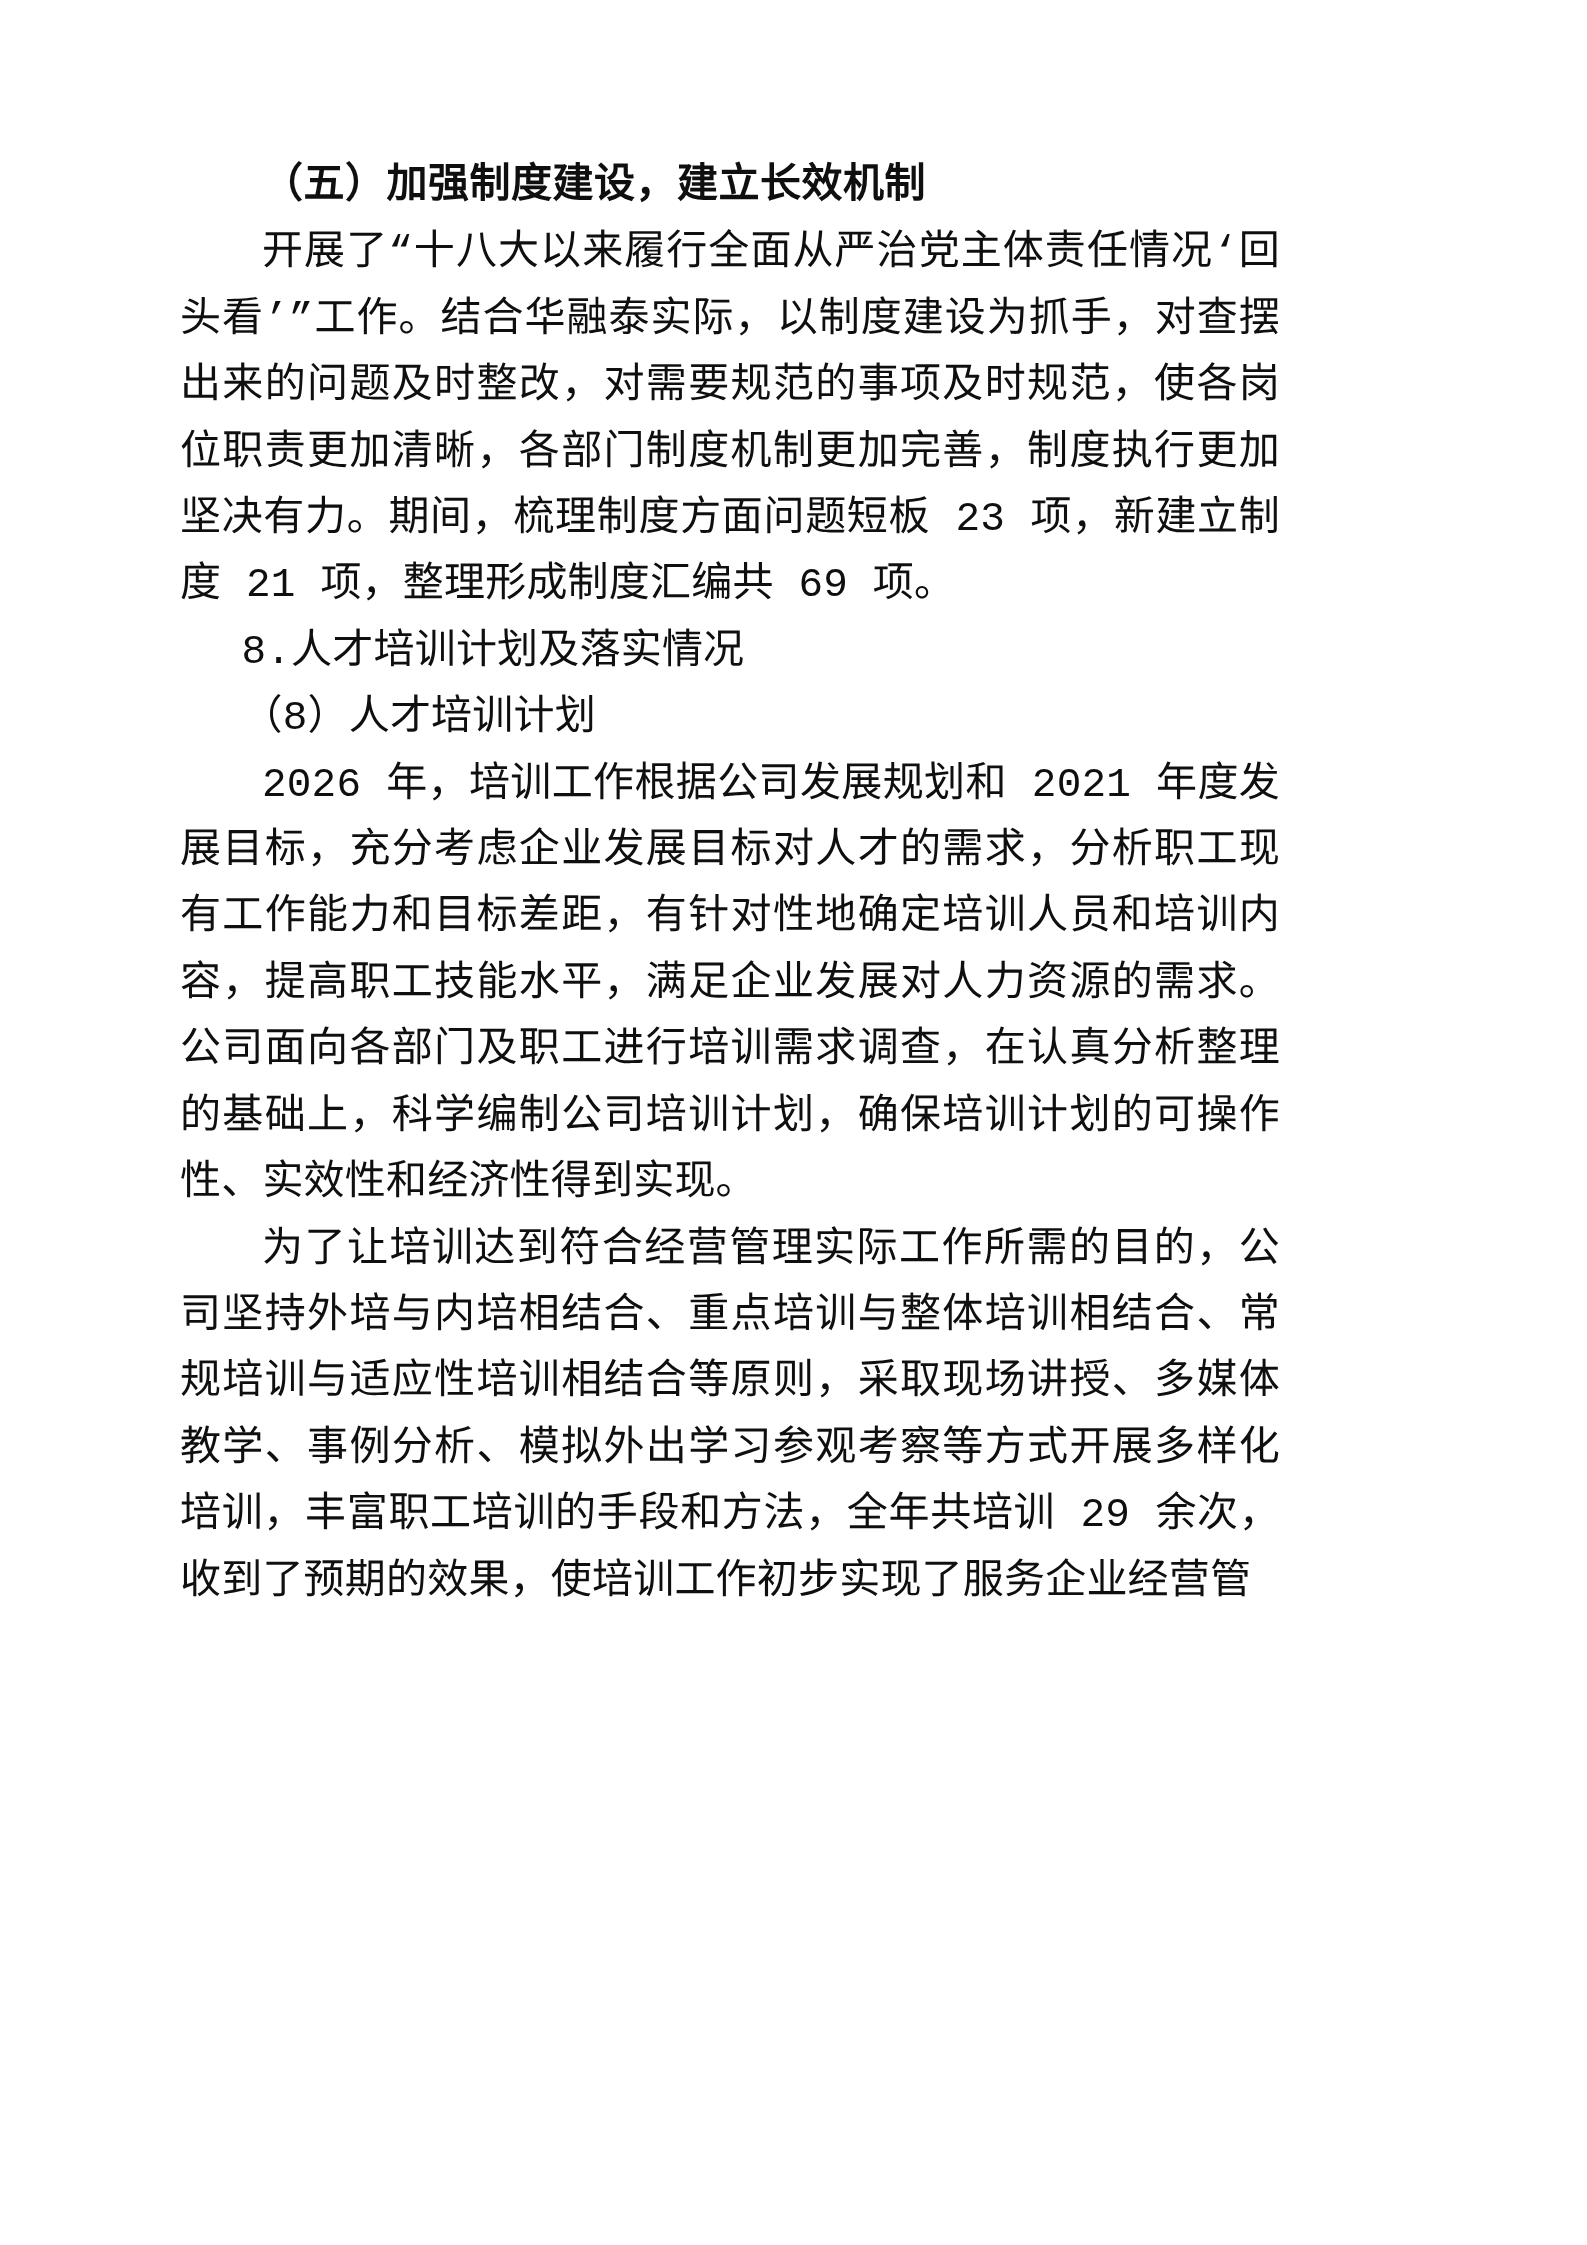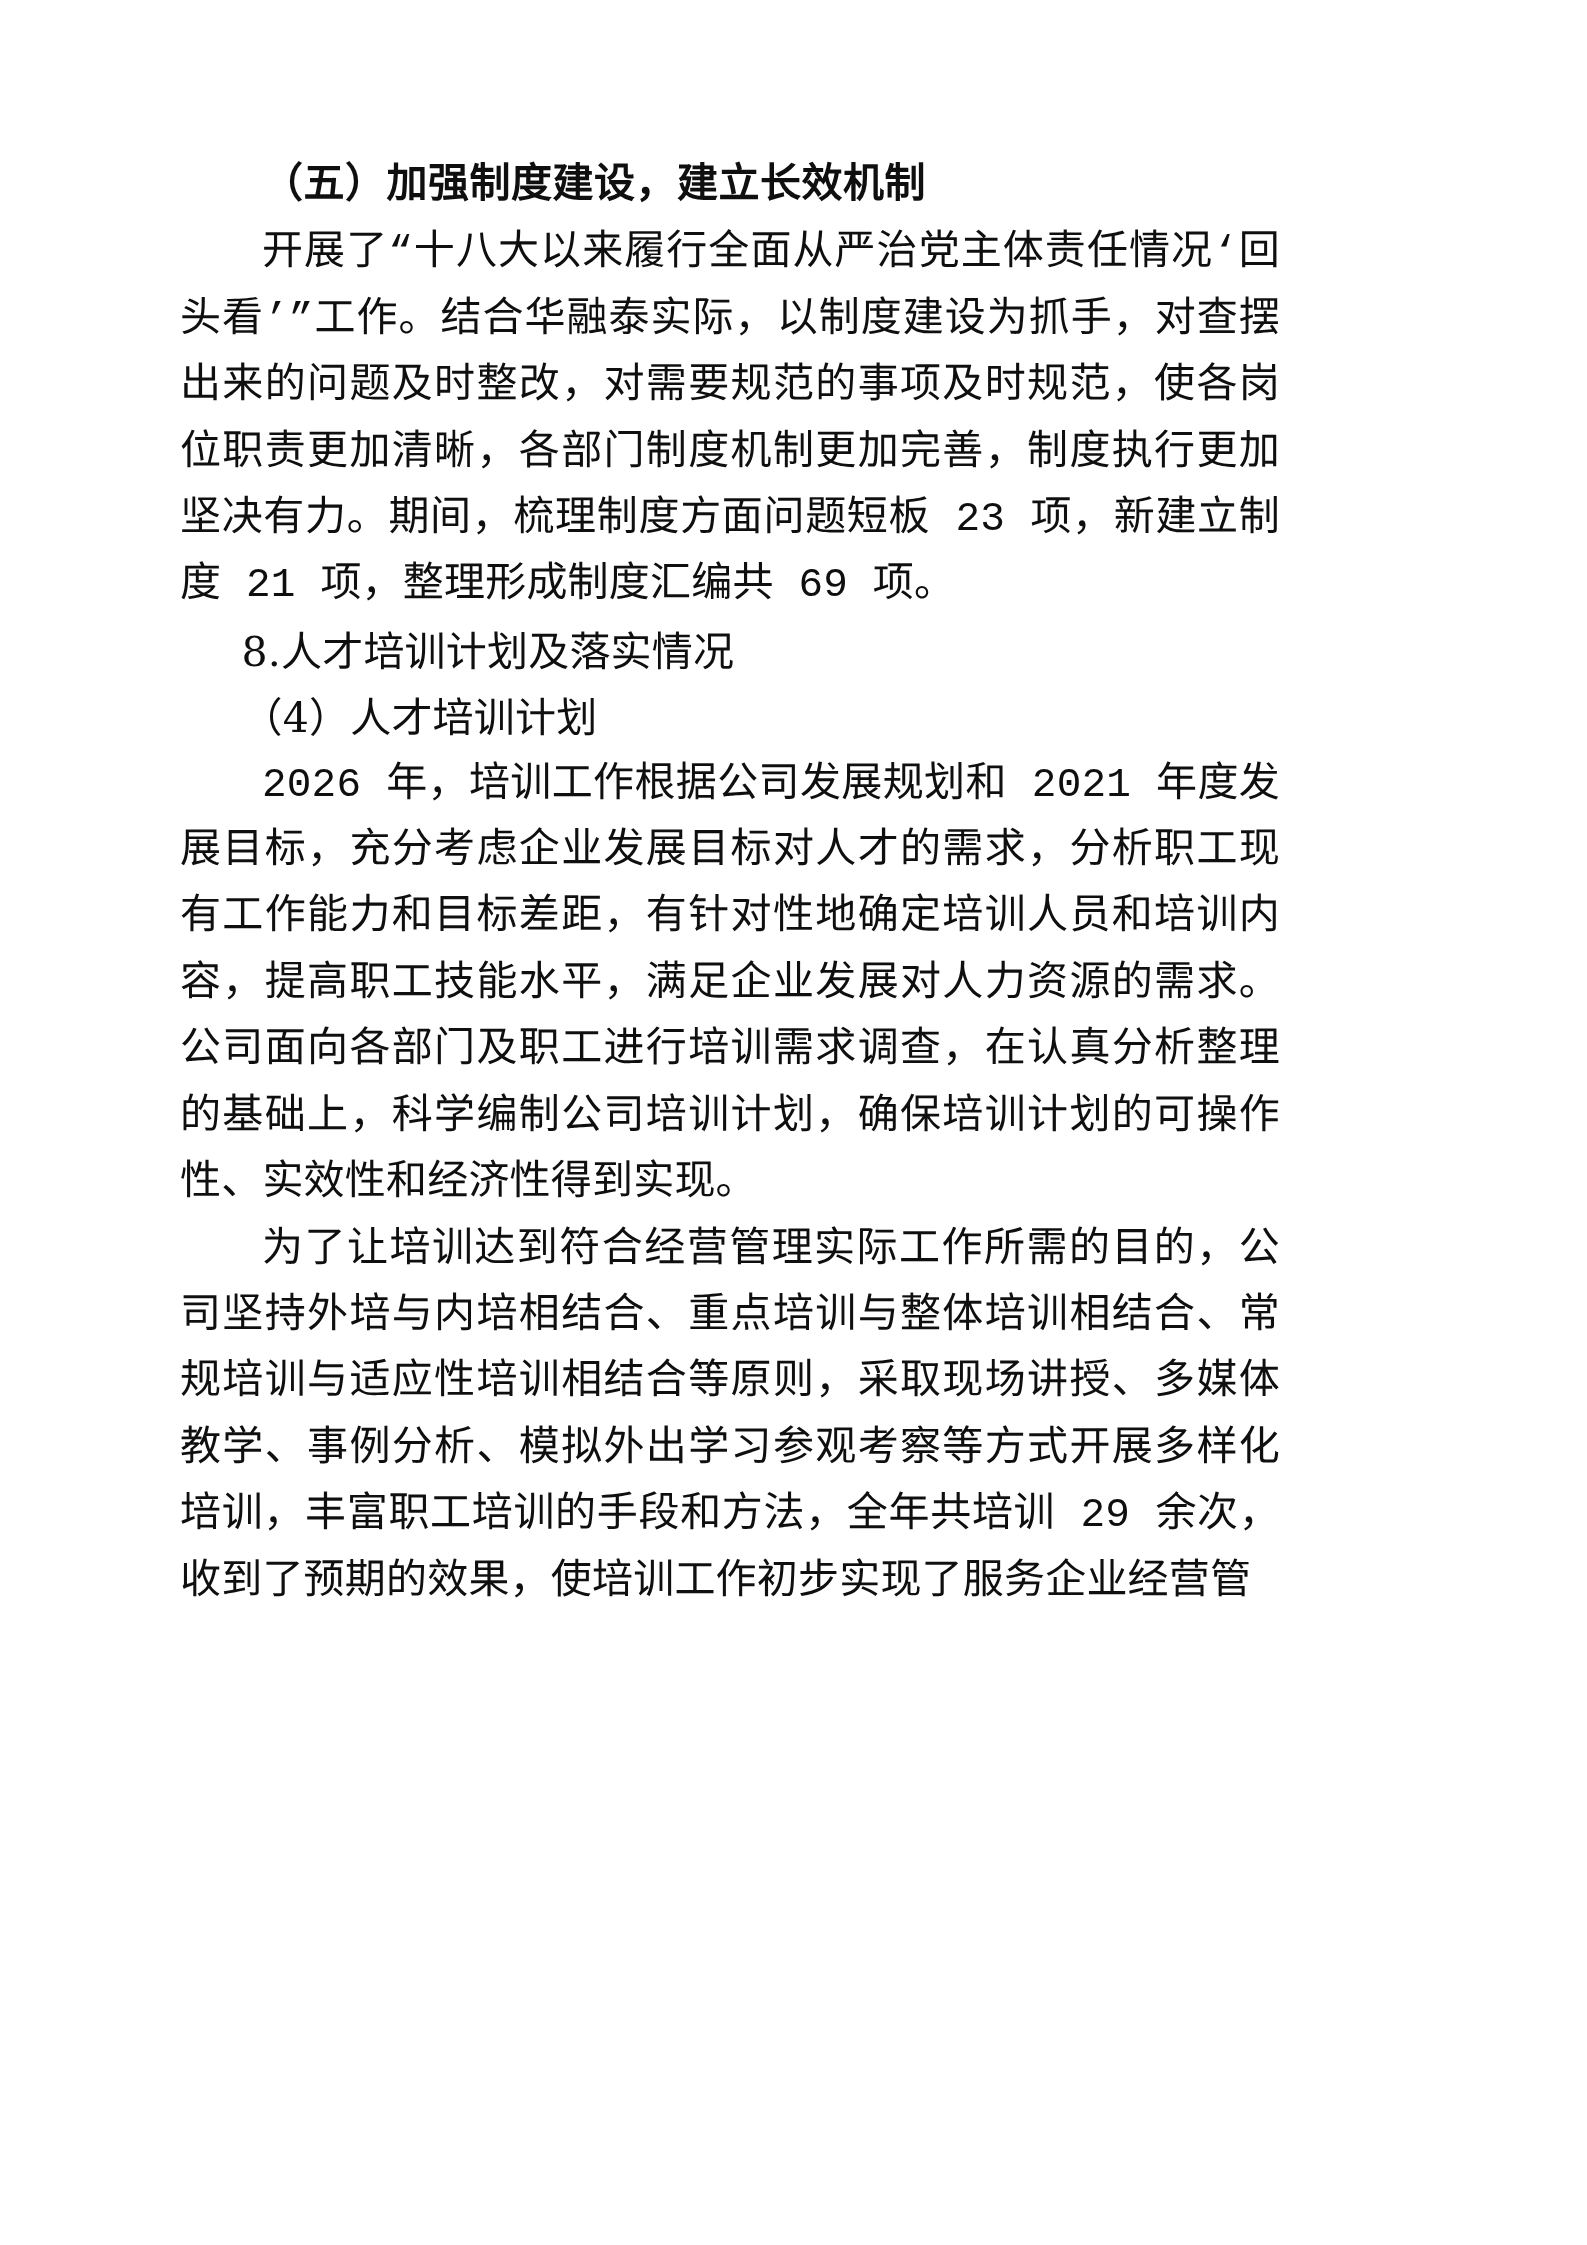--- a/index.html
+++ b/index.html
@@ -43,35 +43,36 @@
     text-align: justify;
     text-justify: inter-ideograph;
     font-family: Liberation Mono, monospace;
   }
   .sub-head {
     font-size: 41px;
     line-height: 1.62;
     letter-spacing: 0.2px;
     text-indent: 1.5em;
     margin: 0;
+    font-family: Liberation Mono, monospace;
   }
 </style>
 </head>
 <body>
 
 <div class="page">
   <div class="doc-body">
 
     <p class="heading">（五）加强制度建设，建立长效机制</p>
 
     <p class="para">开展了“十八大以来履行全面从严治党主体责任情况‘回头看’”工作。结合华融泰实际，以制度建设为抓手，对查摆出来的问题及时整改，对需要规范的事项及时规范，使各岗位职责更加清晰，各部门制度机制更加完善，制度执行更加坚决有力。期间，梳理制度方面问题短板 23 项，新建立制度 21 项，整理形成制度汇编共 69 项。</p>
 
     <p class="sub-head">8.人才培训计划及落实情况</p>
 
-    <p class="sub-head">（4）人才培训计划</p>
+    <p class="sub-head">（8）人才培训计划</p>
 
     <p class="para">2026 年，培训工作根据公司发展规划和 2021 年度发展目标，充分考虑企业发展目标对人才的需求，分析职工现有工作能力和目标差距，有针对性地确定培训人员和培训内容，提高职工技能水平，满足企业发展对人力资源的需求。公司面向各部门及职工进行培训需求调查，在认真分析整理的基础上，科学编制公司培训计划，确保培训计划的可操作性、实效性和经济性得到实现。</p>
 
 
     <p class="para">为了让培训达到符合经营管理实际工作所需的目的，公司坚持外培与内培相结合、重点培训与整体培训相结合、常规培训与适应性培训相结合等原则，采取现场讲授、多媒体教学、事例分析、模拟外出学习参观考察等方式开展多样化培训，丰富职工培训的手段和方法，全年共培训 29 余次，收到了预期的效果，使培训工作初步实现了服务企业经营管</p>
 
   </div>
 </div>
 
 </body></html>

